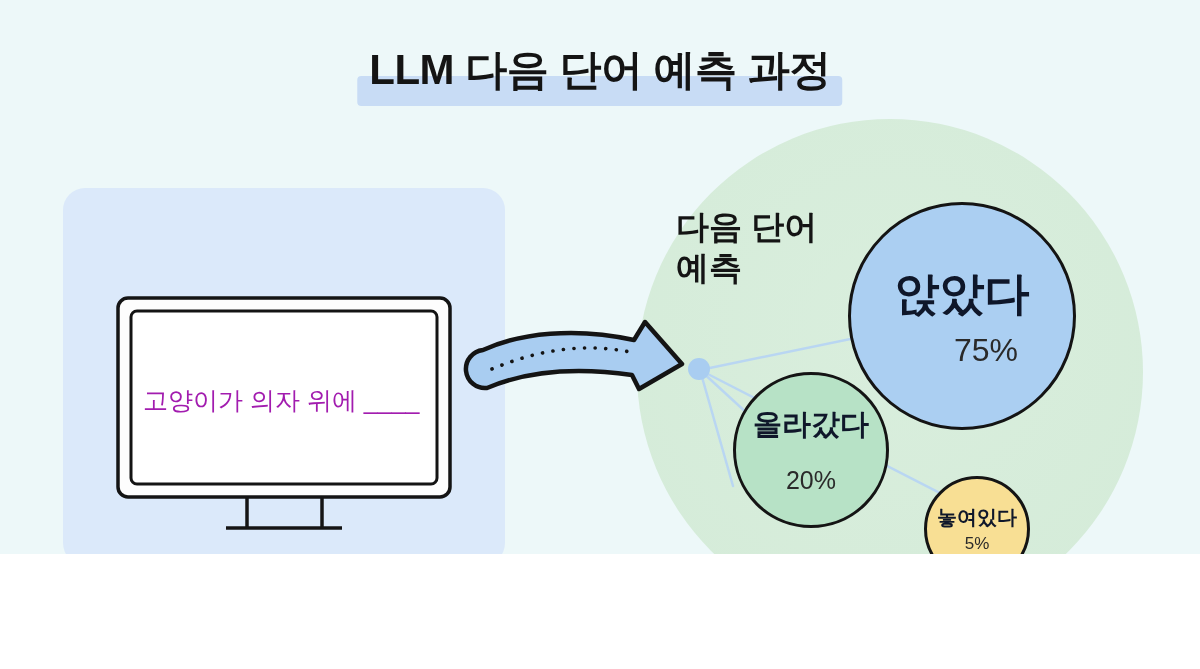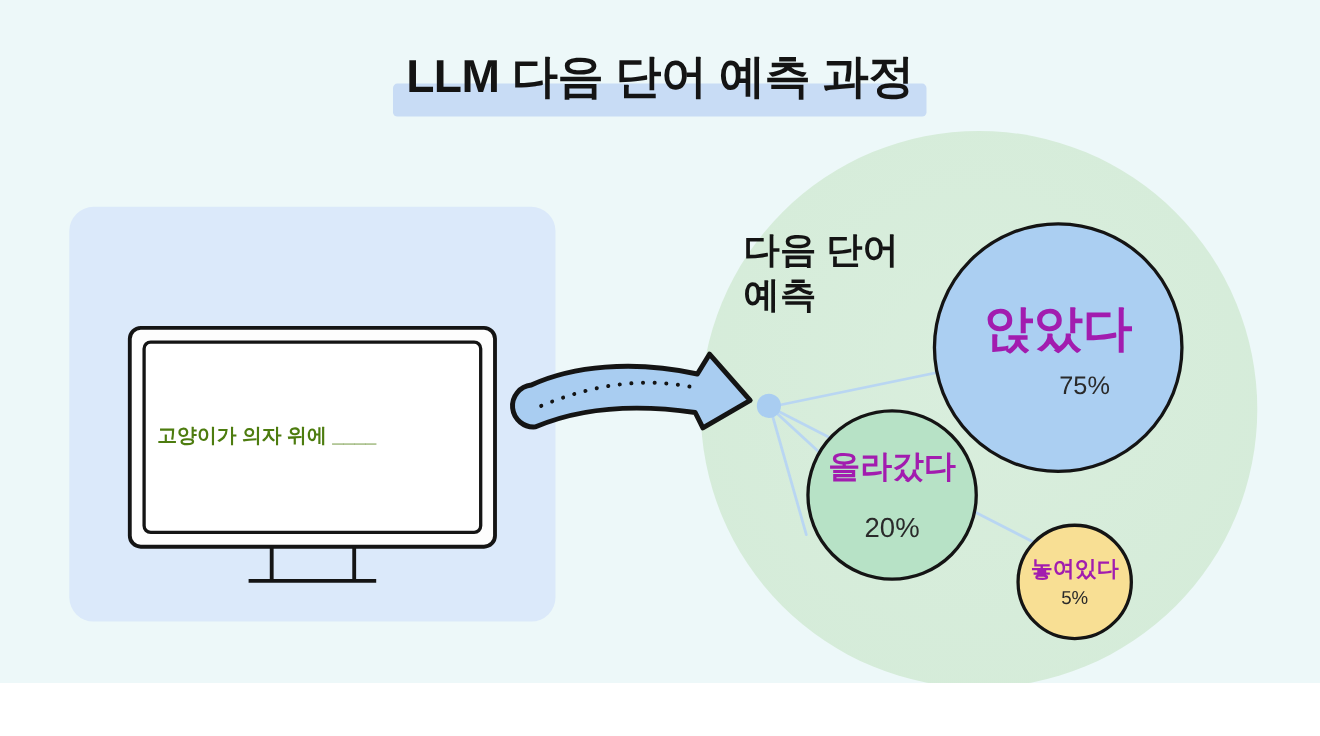--- a/index.html
+++ b/index.html
@@ -1,20 +1,20 @@
 <!DOCTYPE html>
 <html><head>
 <meta charset="utf-8">
 <style>
   html, body { margin: 0; padding: 0; background: #ffffff; }
   * { box-sizing: border-box; }
   .stage {
     position: relative;
     width: 1200px;
-    height: 621px;
+    height: 554px;
     background: #edf8f9;
     overflow: hidden;
     font-family: "Liberation Sans", sans-serif;
     color: #141414;
   }
 
   
   .title-box {
     position: absolute;
     top: 42px;
@@ -59,23 +59,23 @@
     text-align: center;
     font-size: 30px;
     font-weight: 700;
     z-index: 3;
   }
   .screen-text {
     position: absolute;
     left: 143px;
     top: 384px;
     width: 300px;
-    font-size: 18px;
-    font-weight: 700;
-    color: #4d7c0f;
+    font-size: 25px;
+    font-weight: 400;
+    color: #a21caf;
     z-index: 3;
     white-space: nowrap;
   }
 
   
   .big-circle {
     position: absolute;
     left: 637px;
     top: 119px;
     width: 506px;
@@ -111,25 +111,25 @@
     position: absolute;
     border-radius: 50%;
     border: 3.5px solid #141414;
     display: flex;
     flex-direction: column;
     align-items: center;
     justify-content: center;
     text-align: center;
     z-index: 3;
   }
-  .cand .word { font-weight: 700; color: #a21caf; }
+  .cand .word { font-weight: 700; color: #0f172a; }
   .cand .pct  { font-weight: 400; color: #2a2a2a; }
   .cand-1 { left: 848px; top: 202px; width: 228px; height: 228px; }
   .cand-1 .word { font-size: 45px; }
-  .cand-1 .pct  { font-size: 23px; margin-top: 8px; margin-left: 48px; }
+  .cand-1 .pct  { font-size: 32px; margin-top: 8px; margin-left: 48px; }
   .cand-2 { left: 733px; top: 372px; width: 156px; height: 156px; justify-content: center; }
   .cand-2 .word { font-size: 29px; }
   .cand-2 .pct  { font-size: 25px; margin-top: 21px; }
   .cand-3 { left: 924px; top: 476px; width: 106px; height: 106px; }
   .cand-3 .word { font-size: 20px; }
   .cand-3 .pct  { font-size: 17px; margin-top: 3px; }
 </style>
 </head>
 <body>
 

